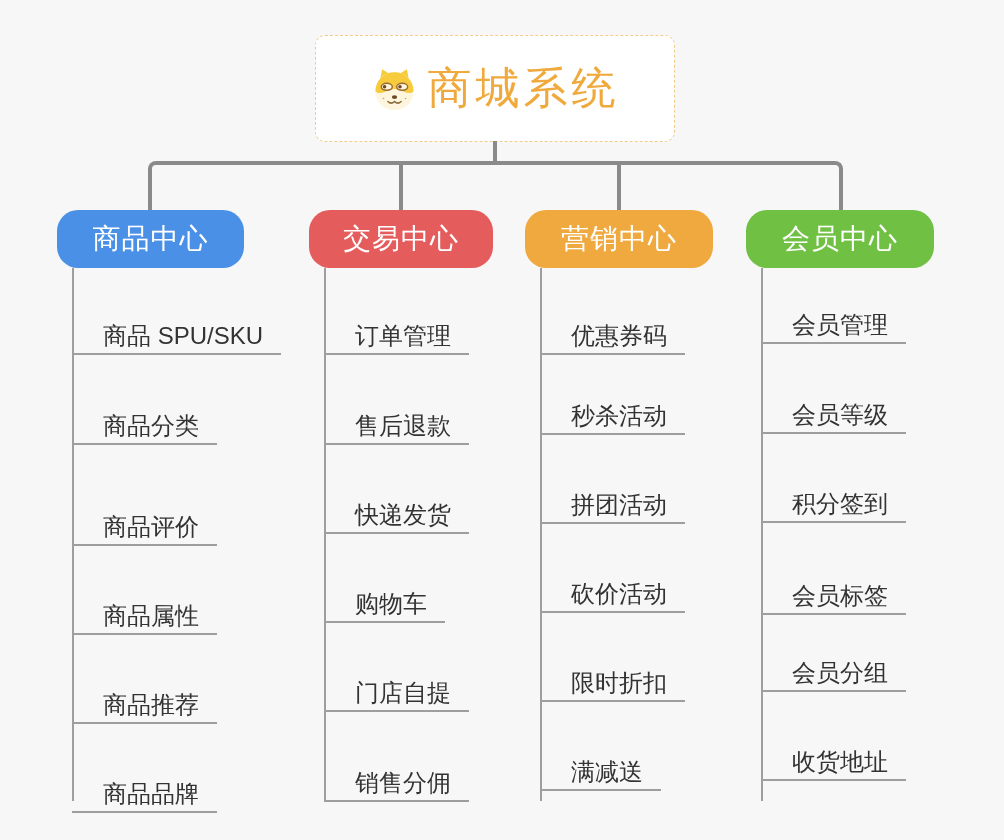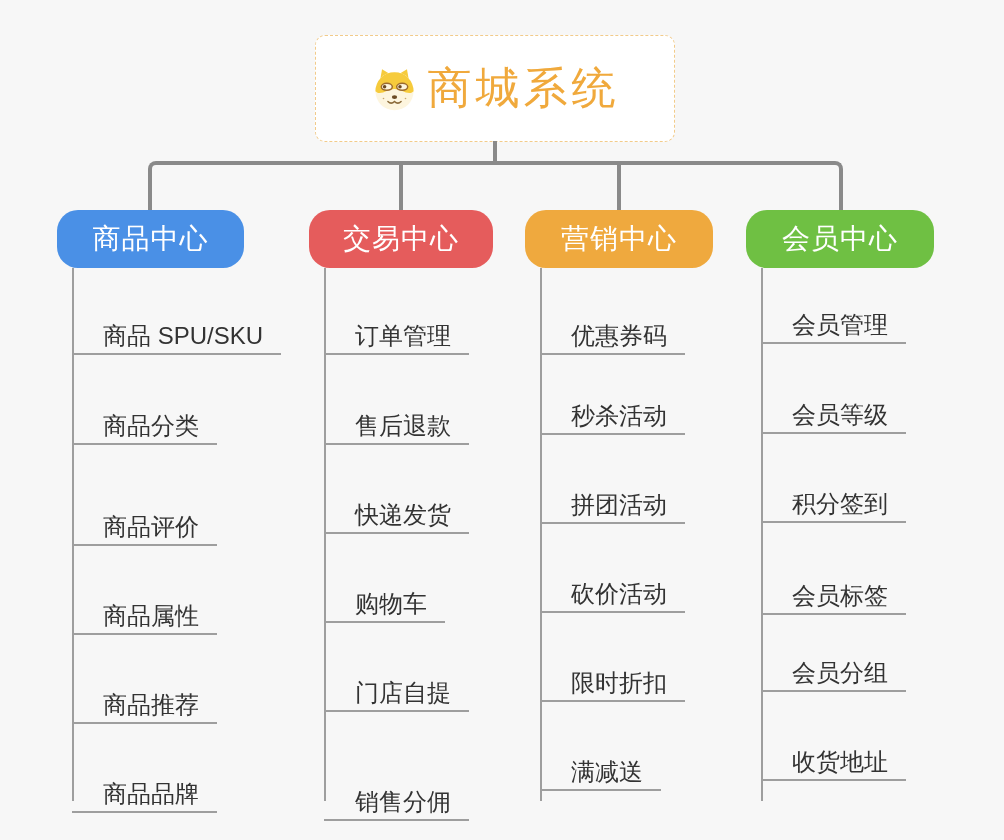--- a/index.html
+++ b/index.html
@@ -138,21 +138,21 @@
           </div>
           <div class="leaf" style="height: 89px;">
             <span class="leaf-label">快递发货</span>
           </div>
           <div class="leaf" style="height: 89px;">
             <span class="leaf-label">购物车</span>
           </div>
           <div class="leaf" style="height: 89px;">
             <span class="leaf-label">门店自提</span>
           </div>
-          <div class="leaf" style="height: 109px; justify-content: flex-end;">
+          <div class="leaf" style="height: 90px; justify-content: flex-end;">
             <span class="leaf-label">销售分佣</span>
           </div>
         </div>
   </div>
 
   <div class="branch" style="left: 525px;">
     <div class="branch-header" style="width: 188px; background: rgb(239, 169, 62);">营销中心</div>
     <div class="spine"></div>
     <div class="leaves">
           <div class="leaf" style="height: 87px;">

